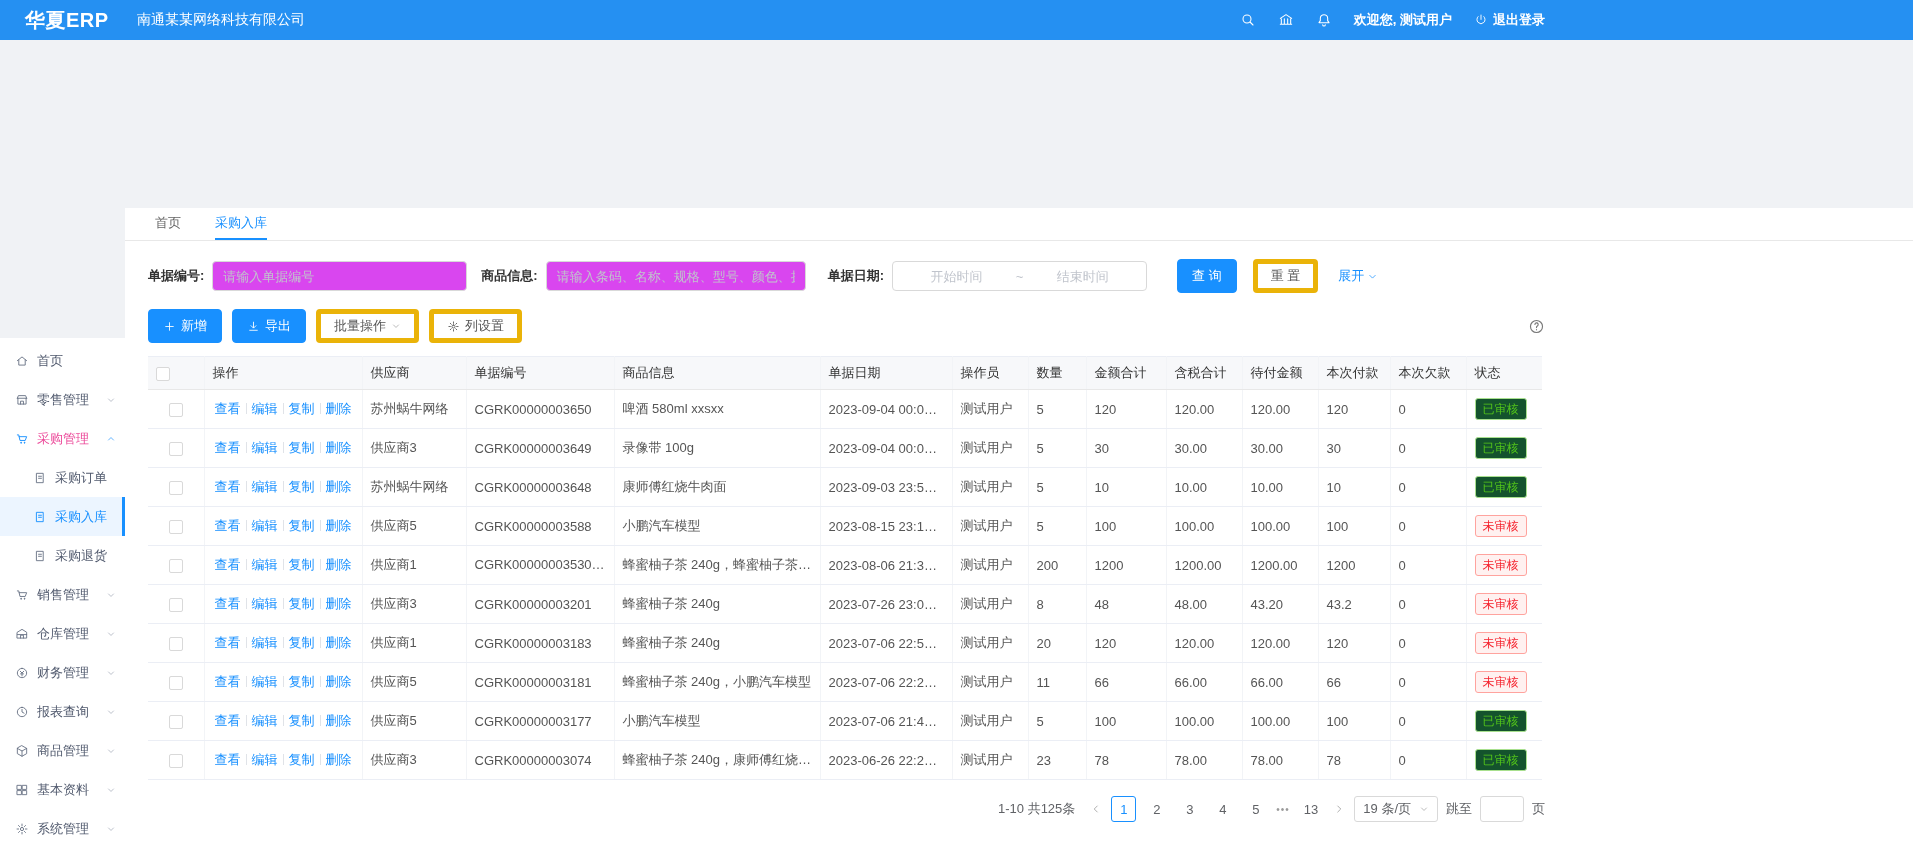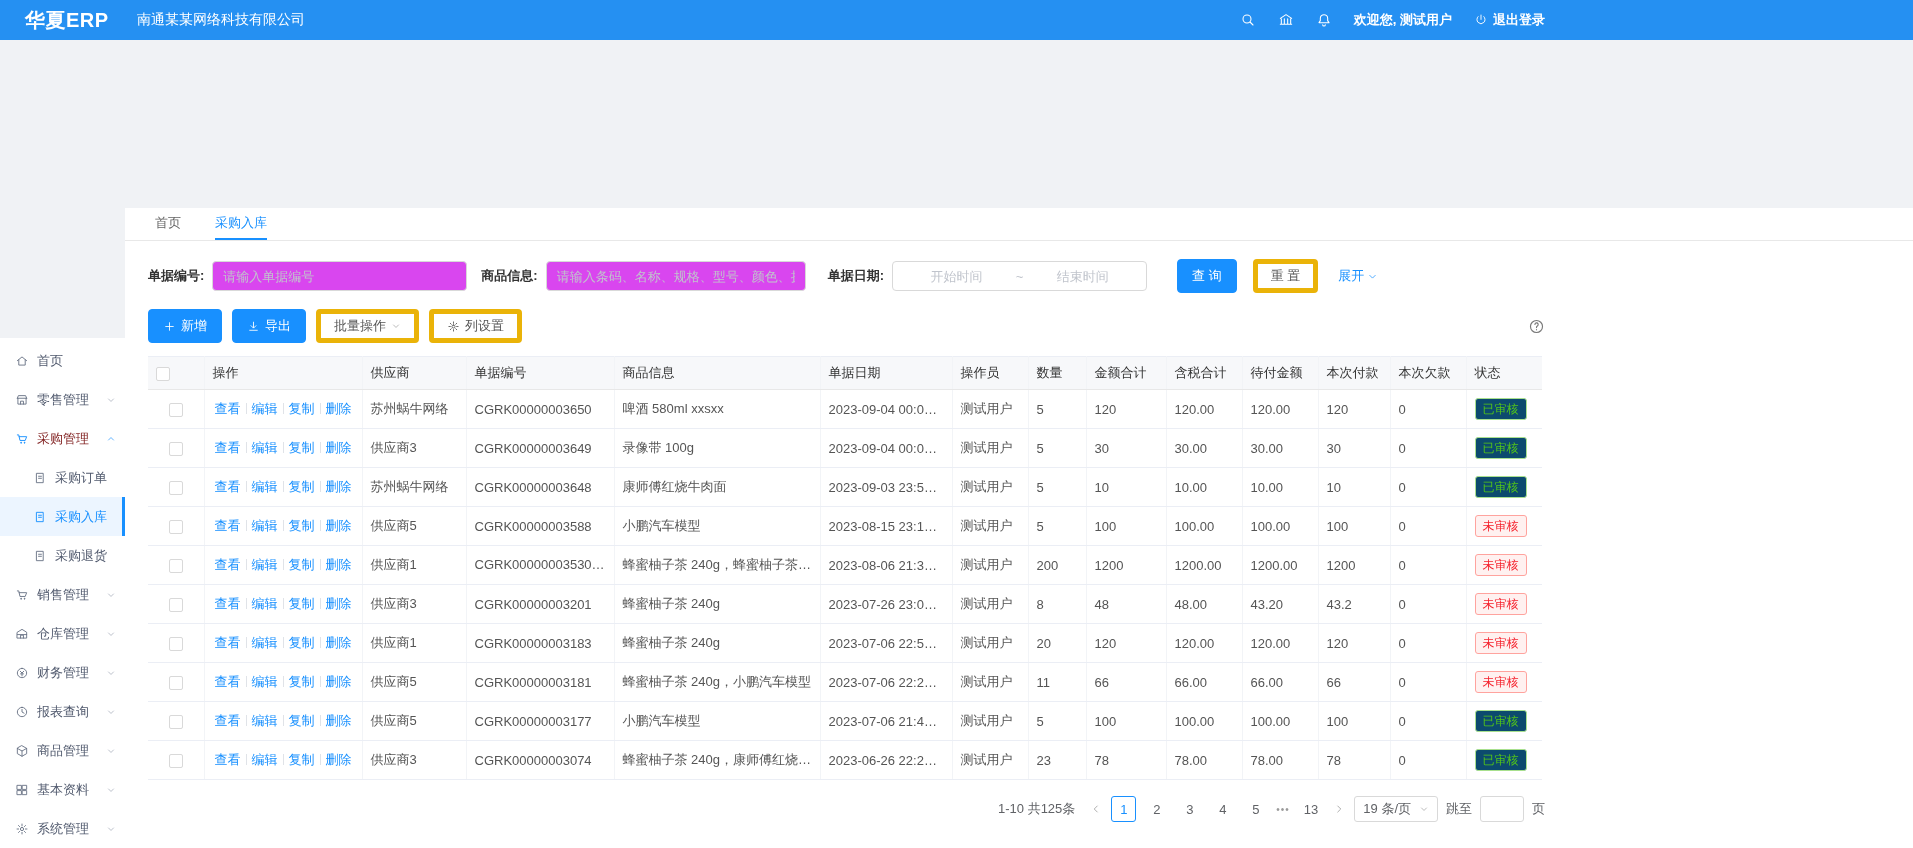--- a/index.html
+++ b/index.html
@@ -15,21 +15,21 @@
   .welcome{font-size:13px;font-weight:bold;white-space:nowrap;}
   .logout{display:inline-flex;align-items:center;gap:5px;font-size:13px;font-weight:bold;cursor:pointer;white-space:nowrap;}
   
   .layout{display:flex;align-items:flex-end;min-height:808px;}
   .sidebar{width:125px;background:#fff;flex:none;padding-top:3px;}
   .main{flex:1;min-width:0;}
   
   .side-item{height:39px;display:flex;align-items:center;padding:0 9px 0 15px;font-size:13px;color:#515a6e;cursor:pointer;white-space:nowrap;}
   .side-item .s-icon{width:14px;height:14px;margin-right:8px;color:#6b7486;flex:none;}
   .side-item .chev{width:10px;height:10px;margin-left:auto;color:#9aa2b1;flex:none;}
-  .side-item.parent-active{color:#7f1d1d;}
+  .side-item.parent-active{color:#ec4899;}
   .side-item.parent-active .s-icon,.side-item.parent-active .chev{color:#1890ff;}
   .side-item.sub{padding-left:33px;}
   .side-item.sub.active{background:#ecf5ff;color:#1890ff;border-right:3px solid #1890ff;}
   .side-item.sub.active .s-icon{color:#1890ff;}
   
   .tabbar{background:#fff;height:33px;display:flex;align-items:stretch;padding-left:30px;gap:34px;border-bottom:1px solid #e8e8e8;}
   .tab{display:flex;align-items:center;font-size:13px;color:#666;cursor:pointer;border-bottom:2px solid transparent;}
   .tab.active{color:#1890ff;border-bottom-color:#1890ff;}
   
   .content{background:#fff;padding:18px 0 26px 23px;min-height:588px;}
@@ -57,21 +57,21 @@
   .grid{border-collapse:collapse;table-layout:fixed;width:1394px;font-size:13px;border-top:1px solid #ebeef5;}
   .grid th{background:#f7f8fa;color:#333;font-weight:normal;height:33px;text-align:left;padding:0 8px;border-bottom:1px solid #e8e8e8;white-space:nowrap;overflow:hidden;margin-top:17px;}
   .grid td{height:39px;padding:0 8px;color:#555;border-bottom:1px solid #ebeef5;white-space:nowrap;overflow:hidden;text-overflow:ellipsis;background:#fff;}
   .grid th:not(:last-child),.grid td:not(:last-child){border-right:1px solid #f2f4f7;}
   .c-check{text-align:center;}
   .c-center{text-align:center;}
   .checkbox{display:inline-block;width:14px;height:14px;border:1px solid #d9d9d9;border-radius:2px;background:#fff;vertical-align:middle;cursor:pointer;}
   .actions a{color:#1890ff;cursor:pointer;text-decoration:none;}
   .actions i{display:inline-block;width:1px;height:11px;background:#e0e3e8;margin:0 5px;vertical-align:-1px;}
   .badge{display:inline-block;padding:2px 7px;font-size:12px;border-radius:3px;border:1px solid;line-height:1.4;}
-  .badge.approved{color:#52c41a;border-color:#a8e08e;background:#0c4a6e;}
+  .badge.approved{color:#52c41a;border-color:#a8e08e;background:#14532d;}
   .badge.unapproved{color:#f5222d;border-color:#ffa39e;background:#fff1f0;}
   
   .pagination{width:1397px;display:flex;align-items:center;justify-content:flex-end;gap:8px;margin-top:16px;font-size:13px;color:#606266;}
   .pg-total{margin-right:6px;color:#606266;}
   .pg-btn{min-width:25px;height:26px;display:inline-flex;align-items:center;justify-content:center;border-radius:3px;cursor:pointer;color:#606266;padding:0 5px;border:1px solid transparent;}
   .pg-btn.active{border-color:#1890ff;color:#1890ff;background:#fff;}
   .pg-nav{width:14px;height:26px;display:inline-flex;align-items:center;justify-content:center;color:#999;cursor:pointer;}
   .pg-nav svg{width:12px;height:12px;}
   .pg-ellipsis{color:#999;letter-spacing:1px;cursor:pointer;font-size:10px;}
   .pg-size{height:26px;border:1px solid #d9d9d9;border-radius:3px;display:inline-flex;align-items:center;gap:8px;padding:0 8px;cursor:pointer;color:#606266;background:#fff;}

